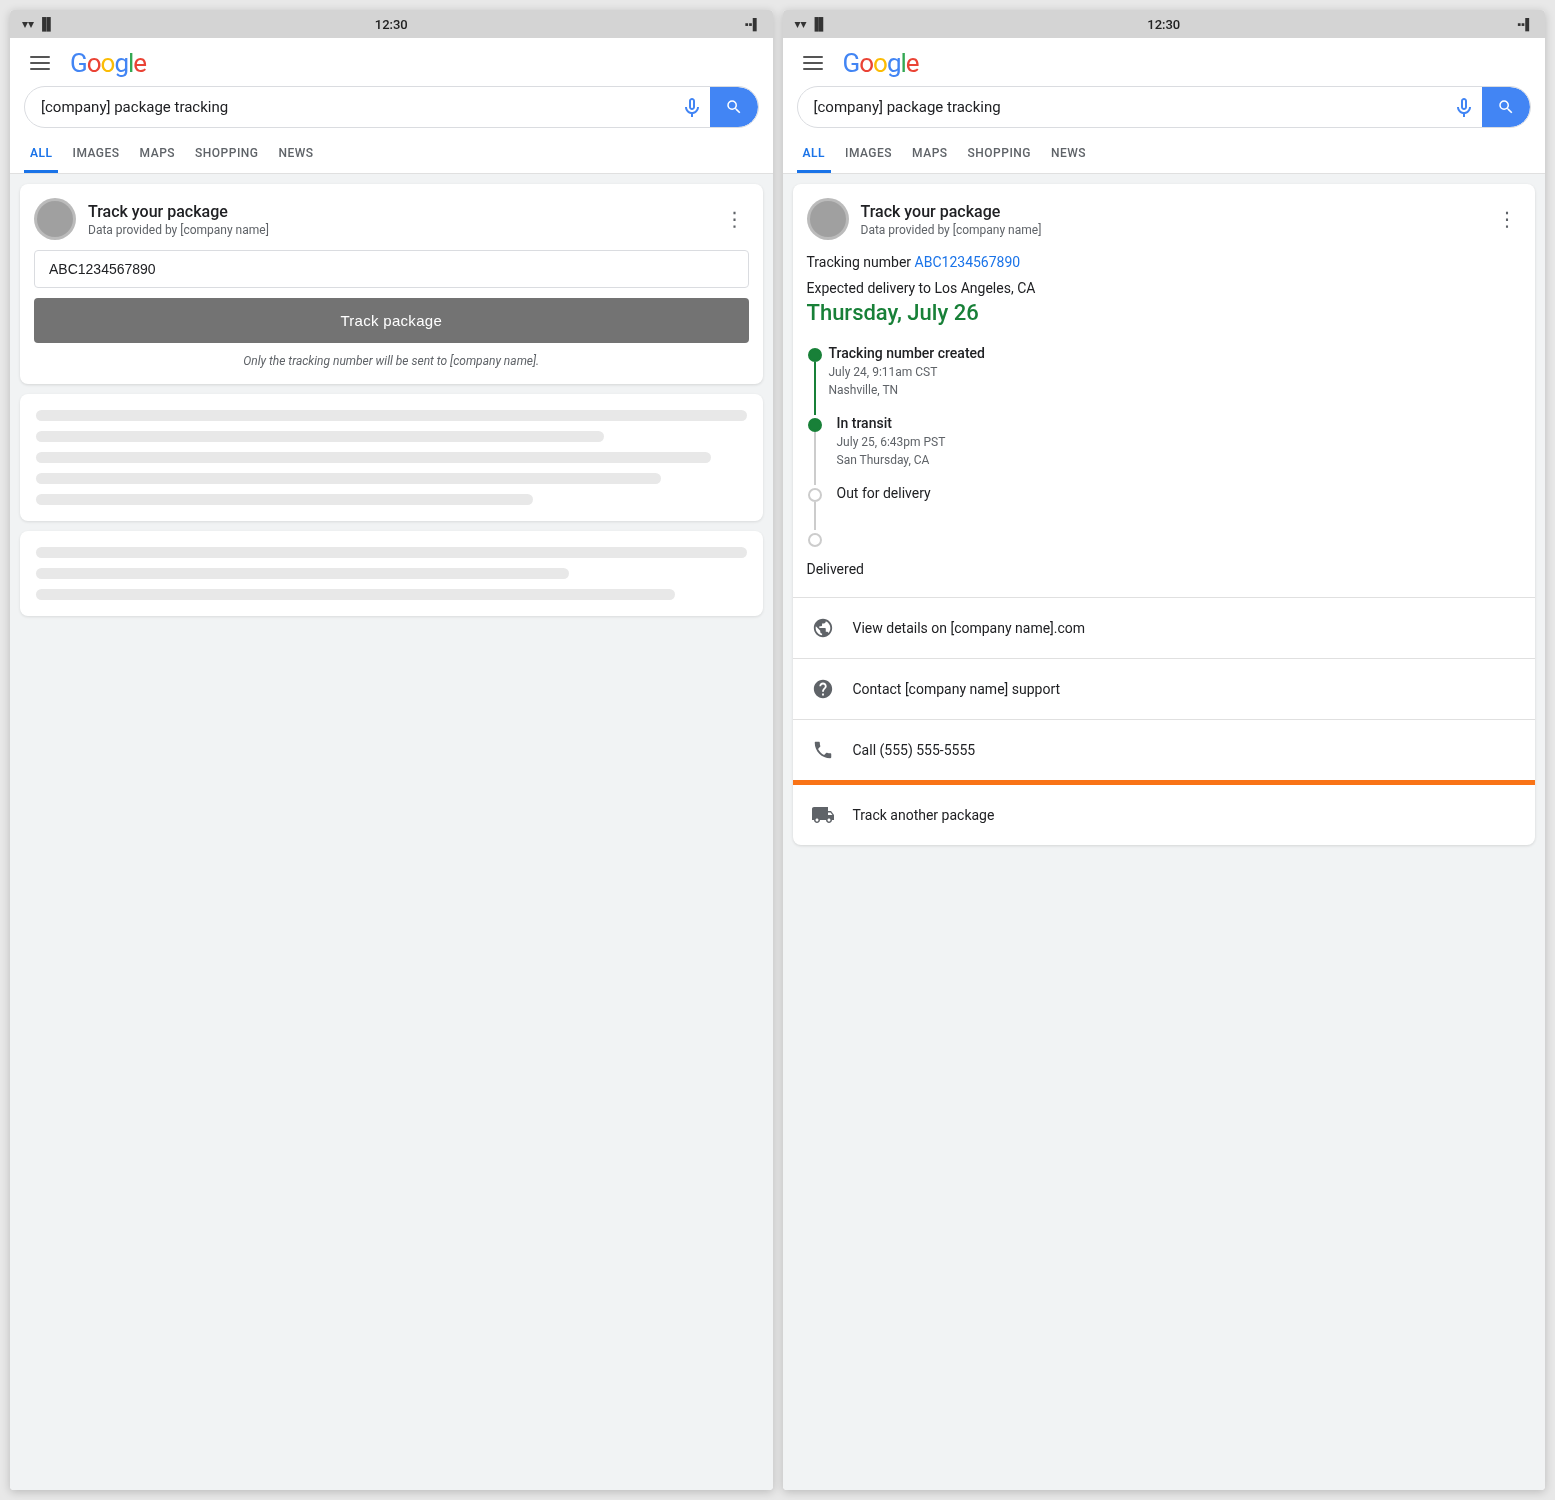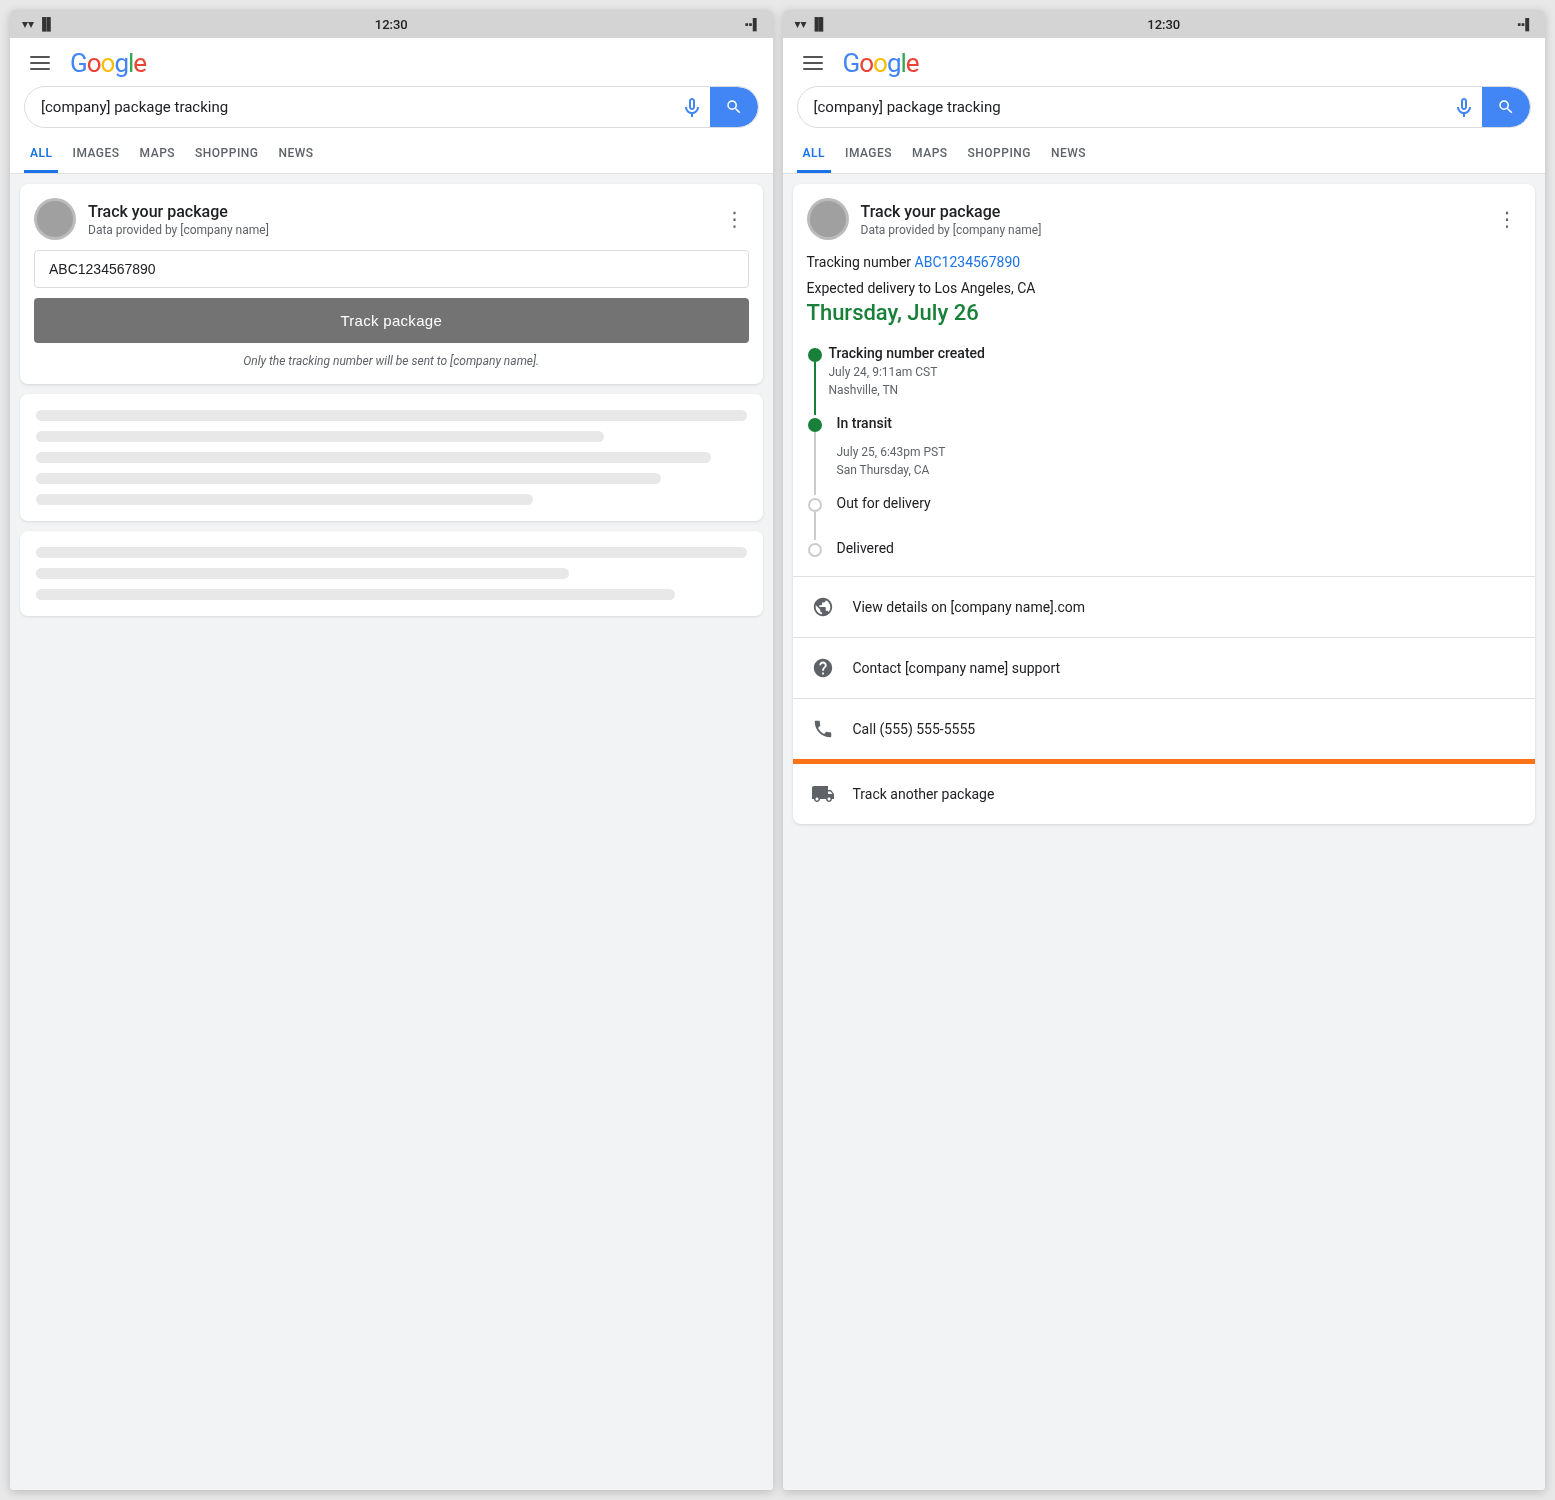--- a/index.html
+++ b/index.html
@@ -193,36 +193,36 @@
             </div>
           </div>
 
           <div style="display:flex; gap:14px;">
             <div style="display:flex; flex-direction:column; align-items:center; width:16px; flex-shrink:0;">
               <div style="width:14px; height:14px; border-radius:50%; background:#188038; border:2px solid #188038; flex-shrink:0; margin-top:3px;"></div>
               <div style="width:2px; flex:1; background:#ccc; min-height:28px;"></div>
             </div>
             <div style="flex:1; padding-bottom:16px;">
               <div style="font-size:14px; font-weight:500; color:#202124;">In transit</div>
-              <div style="font-size:12px; color:#5f6368; margin-top:12px; line-height:1.5;">July 25, 6:43pm PST</div>
+              <div style="font-size:12px; color:#5f6368; margin-top:2px; line-height:1.5;">July 25, 6:43pm PST</div>
               <div style="font-size:12px; color:#5f6368; line-height:1.5;">San Thursday, CA</div>
             </div>
           </div>
 
           <div style="display:flex; gap:14px;">
             <div style="display:flex; flex-direction:column; align-items:center; width:16px; flex-shrink:0;">
               <div style="width:14px; height:14px; border-radius:50%; background:white; border:2px solid #ccc; flex-shrink:0; margin-top:3px;"></div>
               <div style="width:2px; flex:1; background:#ccc; min-height:28px;"></div>
             </div>
             <div style="flex:1; padding-bottom:16px;">
               <div style="font-size:14px; font-weight:400; color:#202124;">Out for delivery</div>
             </div>
           </div>
 
-          <div style="display:flex; gap:14px;">
+          <div style="display:flex; gap:14px;flex-direction:column;">
             <div style="display:flex; flex-direction:column; align-items:center; width:16px; flex-shrink:0;">
               <div style="width:14px; height:14px; border-radius:50%; background:white; border:2px solid #ccc; flex-shrink:0; margin-top:3px;"></div>
             </div>
             <div style="flex:1; padding-bottom:16px;">
               <div style="font-size:14px; font-weight:400; color:#202124;">Delivered</div>
             </div>
           </div>
         </div>
 
         <div style="display:flex; align-items:center; padding:14px; border-top:1px solid #e0e0e0; gap:14px; cursor:pointer;">

